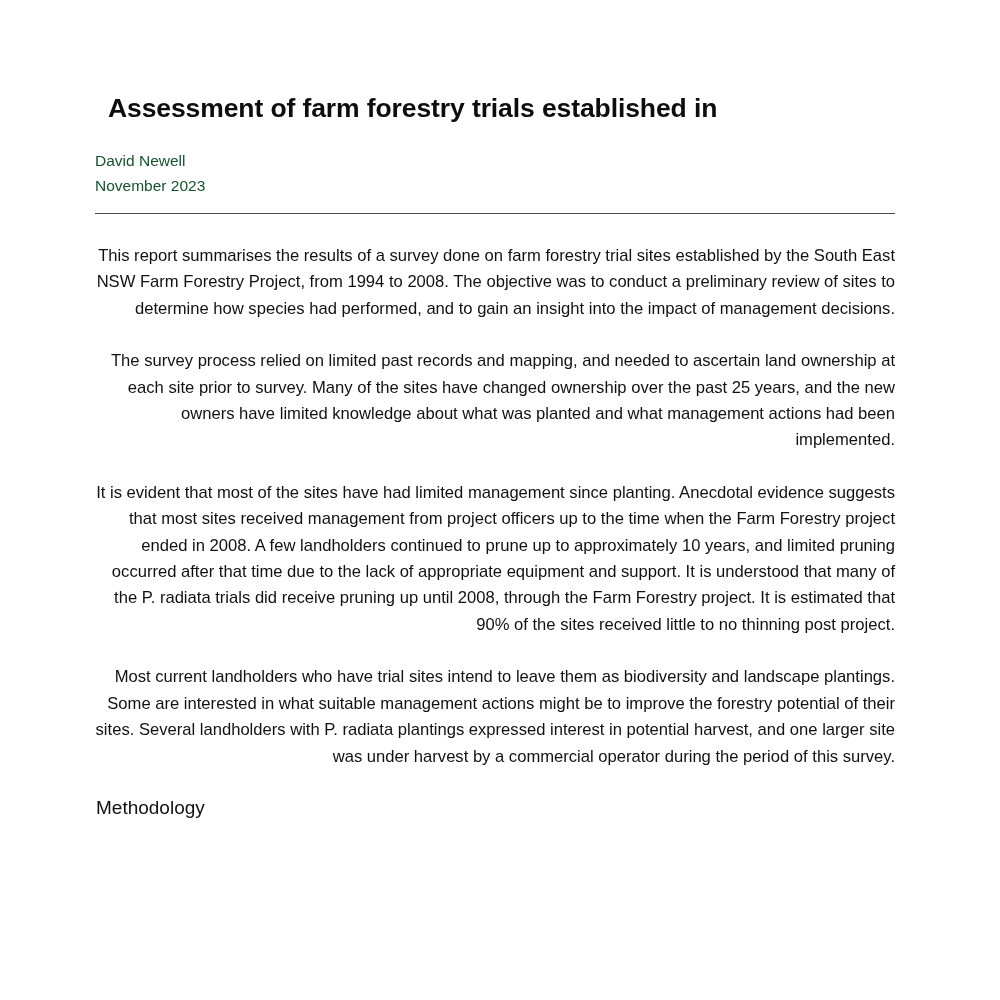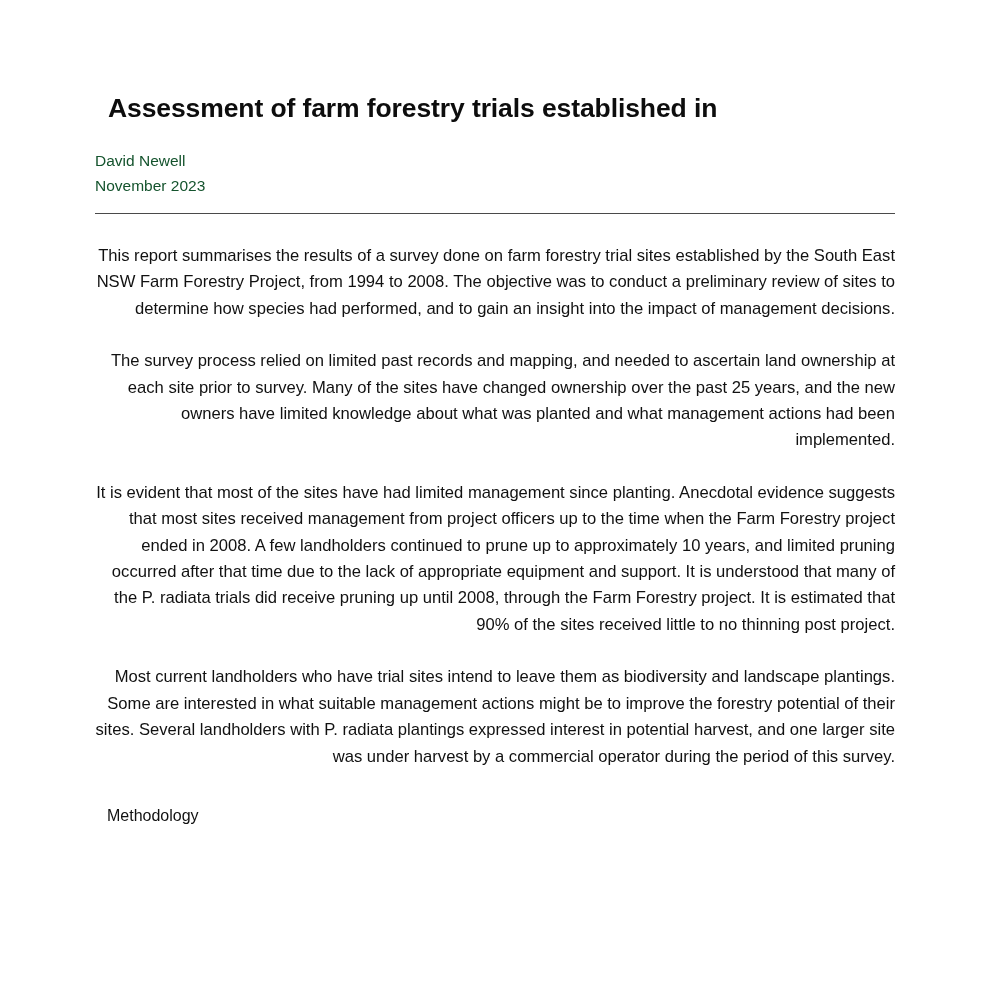--- a/index.html
+++ b/index.html
@@ -94,23 +94,23 @@
     color: #111111;
     text-align: right;
   }
 
   .para:last-child {
     margin-bottom: 4px;
   }
 
   
   .subsection-heading {
-    margin: 12px;
+    margin: 1px;
     padding-top: 21px;
-    font-size: 16px;
+    font-size: 19px;
     font-weight: normal;
     line-height: 26px;
     color: #111111;
   }
 </style>
 </head>
 <body>
 
 <div class="page">
   <div class="content">

